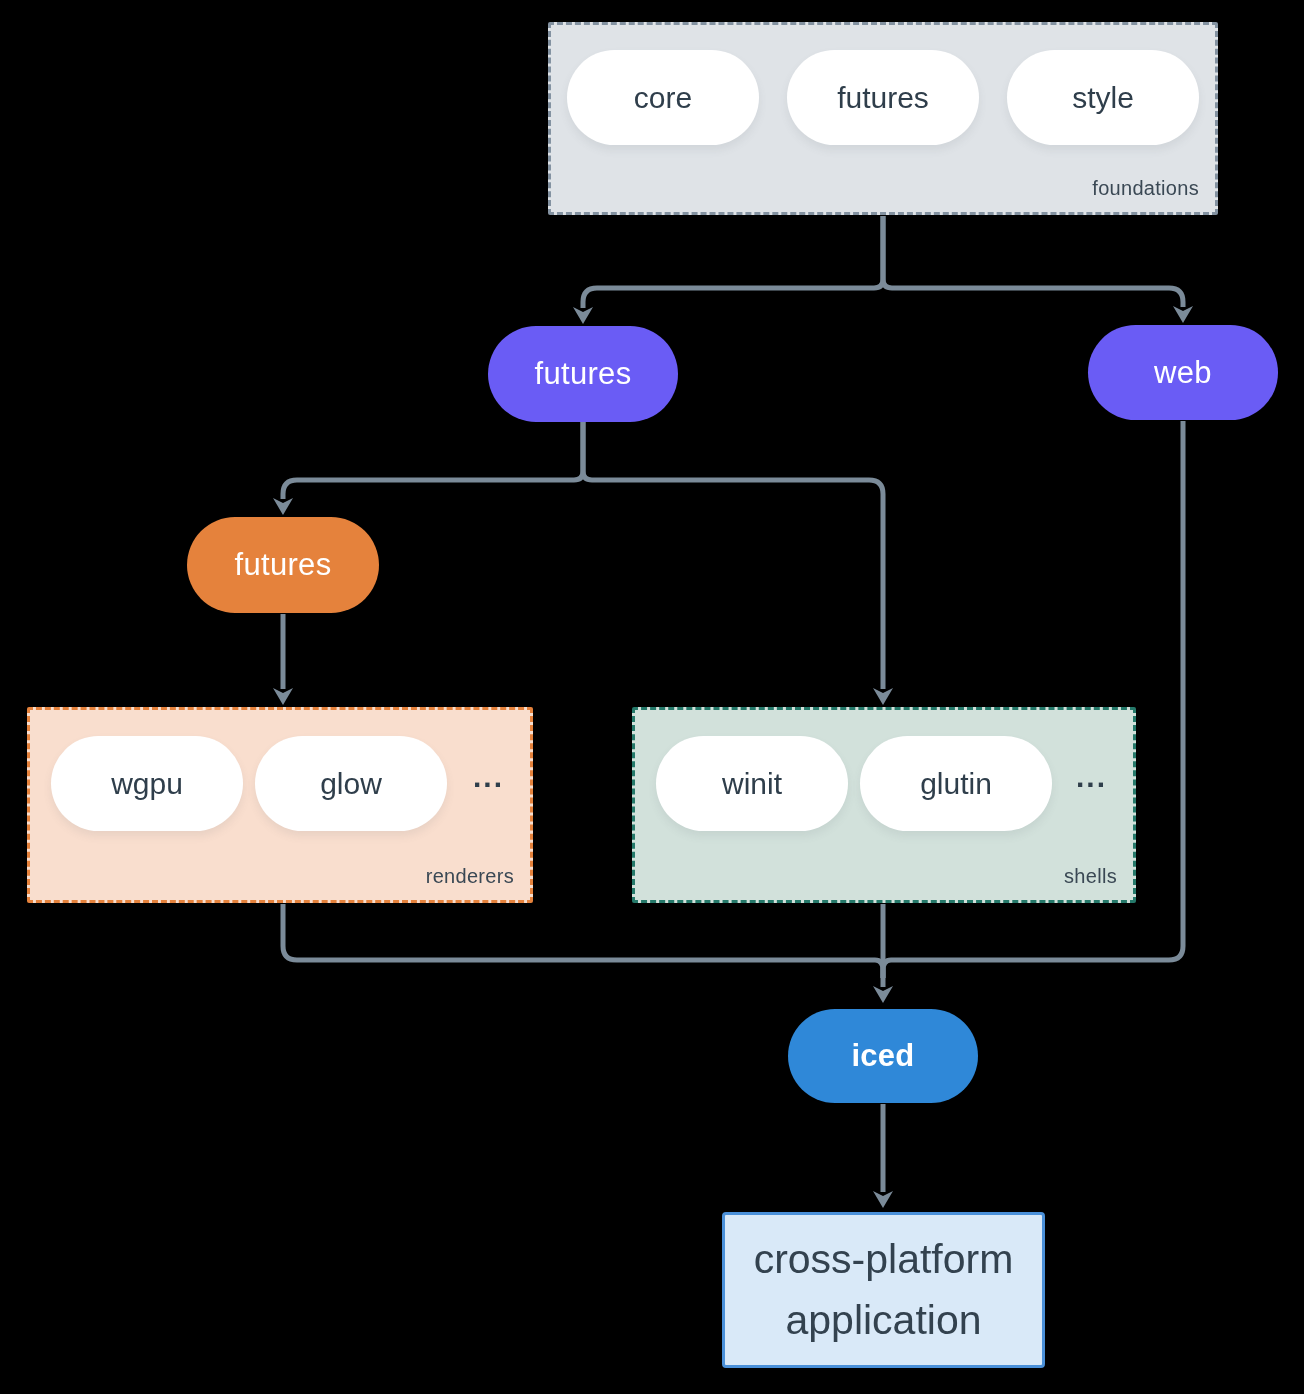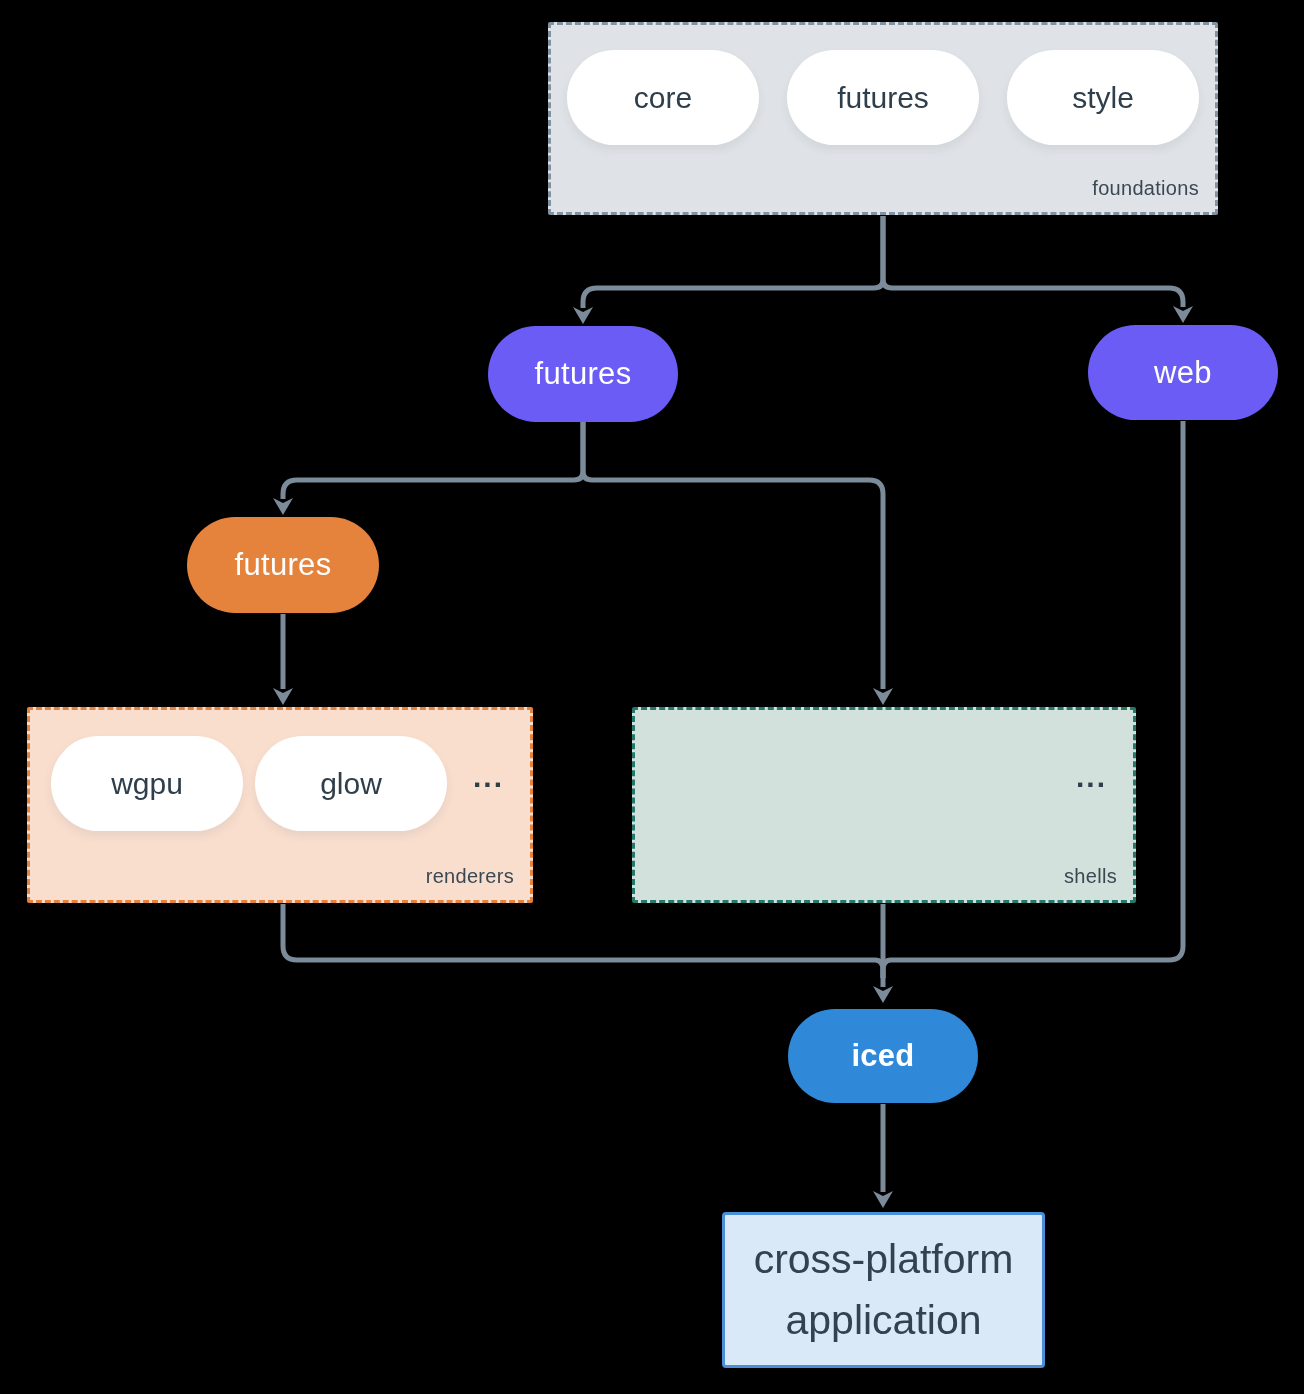--- a/index.html
+++ b/index.html
@@ -128,20 +128,24 @@
   <div class="group-box" id="g-renderers">
     <div class="pill-row">
       <div class="white-pill">wgpu</div>
       <div class="white-pill">glow</div>
     </div>
     <div class="more-dots">...</div>
     <div class="group-label">renderers</div>
   </div>
 
   <div class="group-box" id="g-shells">
+    <div class="pill-row">
+      <div class="white-pill">winit</div>
+      <div class="white-pill">glutin</div>
+    </div>
     <div class="more-dots">...</div>
     <div class="group-label">shells</div>
   </div>
 
   <div class="node-pill" id="n-iced">iced</div>
 
   <div id="n-app">
     <span>cross-platform</span>
     <span>application</span>
   </div>

